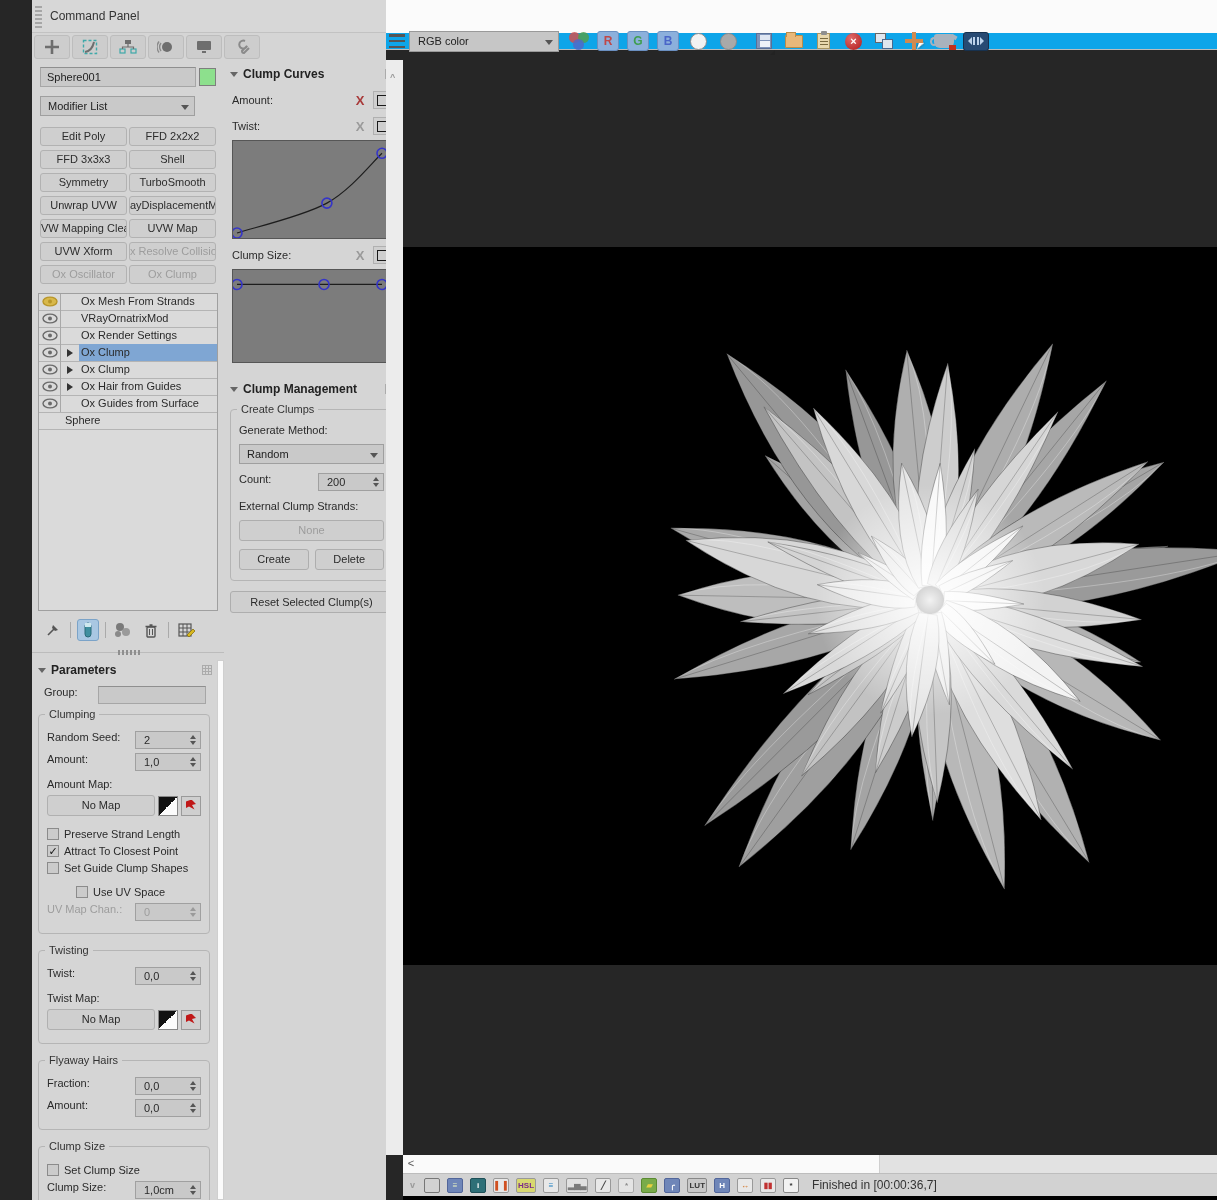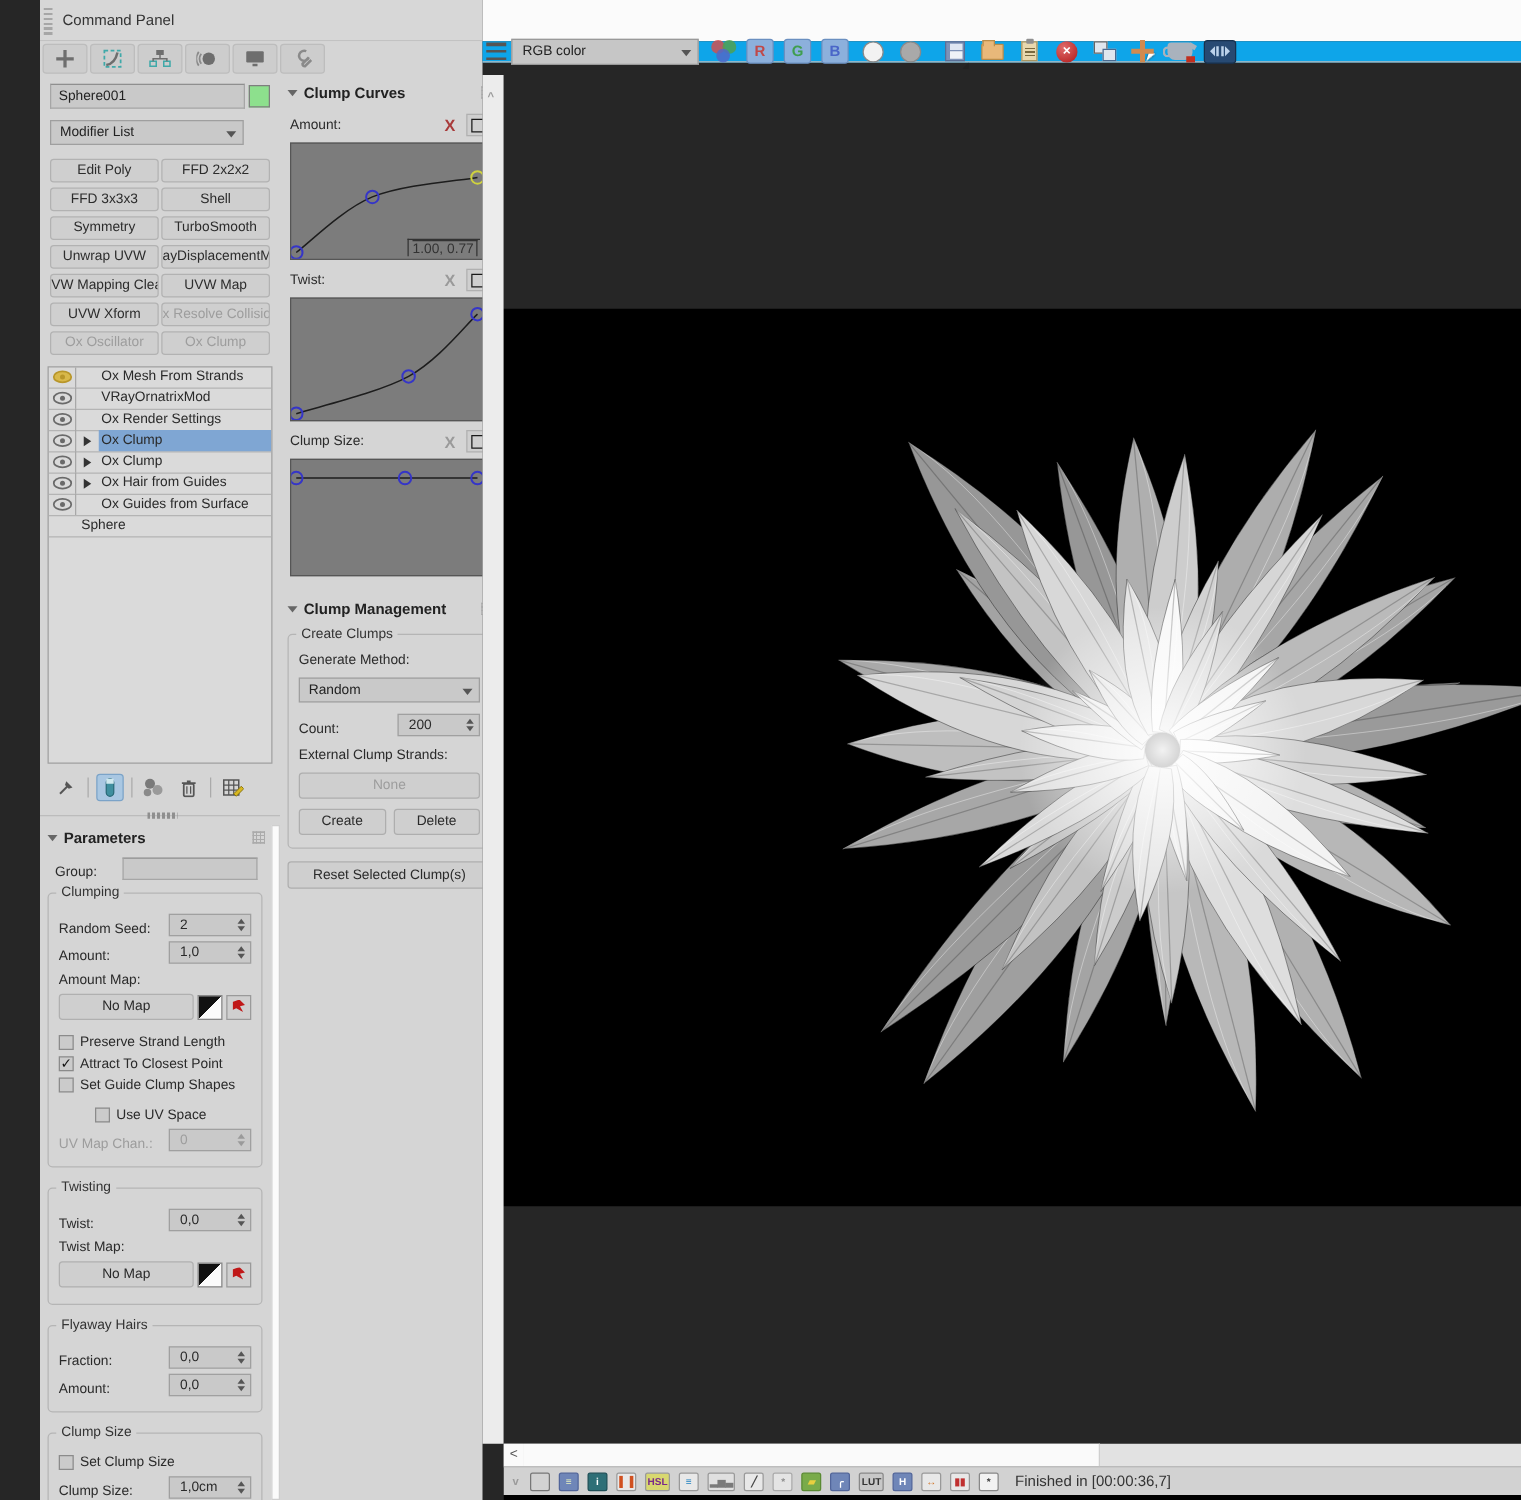--- a/index.html
+++ b/index.html
@@ -64,21 +64,21 @@
   .ro-arrow { width:0; height:0; border-left:4px solid transparent; border-right:4px solid transparent;
     border-top:5px solid #666; margin:0 5px 0 2px; }
   .ro-text { font-weight:bold; font-size:12px; color:#222; flex:1; }
   .ro-grip { width:10px; height:10px;
     background:repeating-linear-gradient(0deg,#9a9a9a 0 1px,transparent 1px 3px),
                repeating-linear-gradient(90deg,#9a9a9a 0 1px,transparent 1px 3px); opacity:.7; }
 
   .groupbox { position:relative; border:1px solid #b5b5b5; border-radius:4px; margin:10px 6px 0; padding:12px 6px 8px; }
   .legend { position:absolute; top:-7px; left:6px; background:#d5d5d5; padding:0 4px; color:#333; }
 
-  .spin-row { display:flex; align-items:flex-end; margin:4px 2px; }
+  .spin-row { display:flex; align-items:flex-start; margin:4px 2px; }
   .spin-row .lbl { flex:1; }
   .spinner { width:66px; height:18px; background:#c9c9c9; border:1px solid #a0a0a0; display:flex; align-items:center; }
   .spinner .val { flex:1; padding-left:8px; }
   .spinner.disabled .val { color:#9d9d9d; }
   .spin-arrows { width:12px; display:flex; flex-direction:column; align-items:center; gap:2px; padding-right:2px; }
   .sa-up { width:0;height:0;border-left:3px solid transparent;border-right:3px solid transparent;border-bottom:4px solid #555; }
   .sa-dn { width:0;height:0;border-left:3px solid transparent;border-right:3px solid transparent;border-top:4px solid #555; }
 
   .check-row { display:flex; align-items:center; margin:5px 2px; gap:5px; }
   .checkbox { width:12px; height:12px; background:#cbcbcb; border:1px solid #8b8b8b;
@@ -526,29 +526,20 @@
           <div class="rollout-title">
             <span class="ro-arrow"></span>
             <span class="ro-text">Clump Curves</span>
             <span class="ro-grip"></span>
           </div>
           <div id="curve-sections">
               <div class="curve-head">
                 <span class="lbl">Amount:</span>
                 <span class="xbtn red">X</span>
                 <span class="sqbtn"></span>
-              </div>
-              <div class="curve-box">
-                <svg width="153" height="92">
-                  <path d="M4,87 C14.15,79.59 40.733333333333334,52.550000000000004 64.9,42.540000000000006 C89.06666666666668,32.53000000000001 134.98333333333335,29.54 149,26.939999999999998" fill="none" stroke="#1d1d1d" stroke-width="1.2"></path>
-                  <circle cx="4" cy="87" r="5" fill="none" stroke-width="1.6" stroke="#3535c8"></circle>
-                  <circle cx="64.9" cy="42.540000000000006" r="5" fill="none" stroke-width="1.6" stroke="#3535c8"></circle>
-                  <circle cx="149" cy="26.939999999999998" r="5" fill="none" stroke-width="1.6" stroke="#cfd23e"></circle>
-                </svg>
-                <div class="readout"><i>1.00, 0.77</i></div>
               </div>
               <div class="curve-head">
                 <span class="lbl">Twist:</span>
                 <span class="xbtn">X</span>
                 <span class="sqbtn"></span>
               </div>
               <div class="curve-box">
                 <svg width="153" height="97">
                   <path d="M4,92 C18.983333333333334,87.02 69.73333333333333,75.4 93.9,62.120000000000005 C118.06666666666668,48.84 139.81666666666666,20.620000000000005 149,12.320000000000007" fill="none" stroke="#1d1d1d" stroke-width="1.2"></path>
                   <circle cx="4" cy="92" r="5" fill="none" stroke-width="1.6" stroke="#3535c8"></circle>

